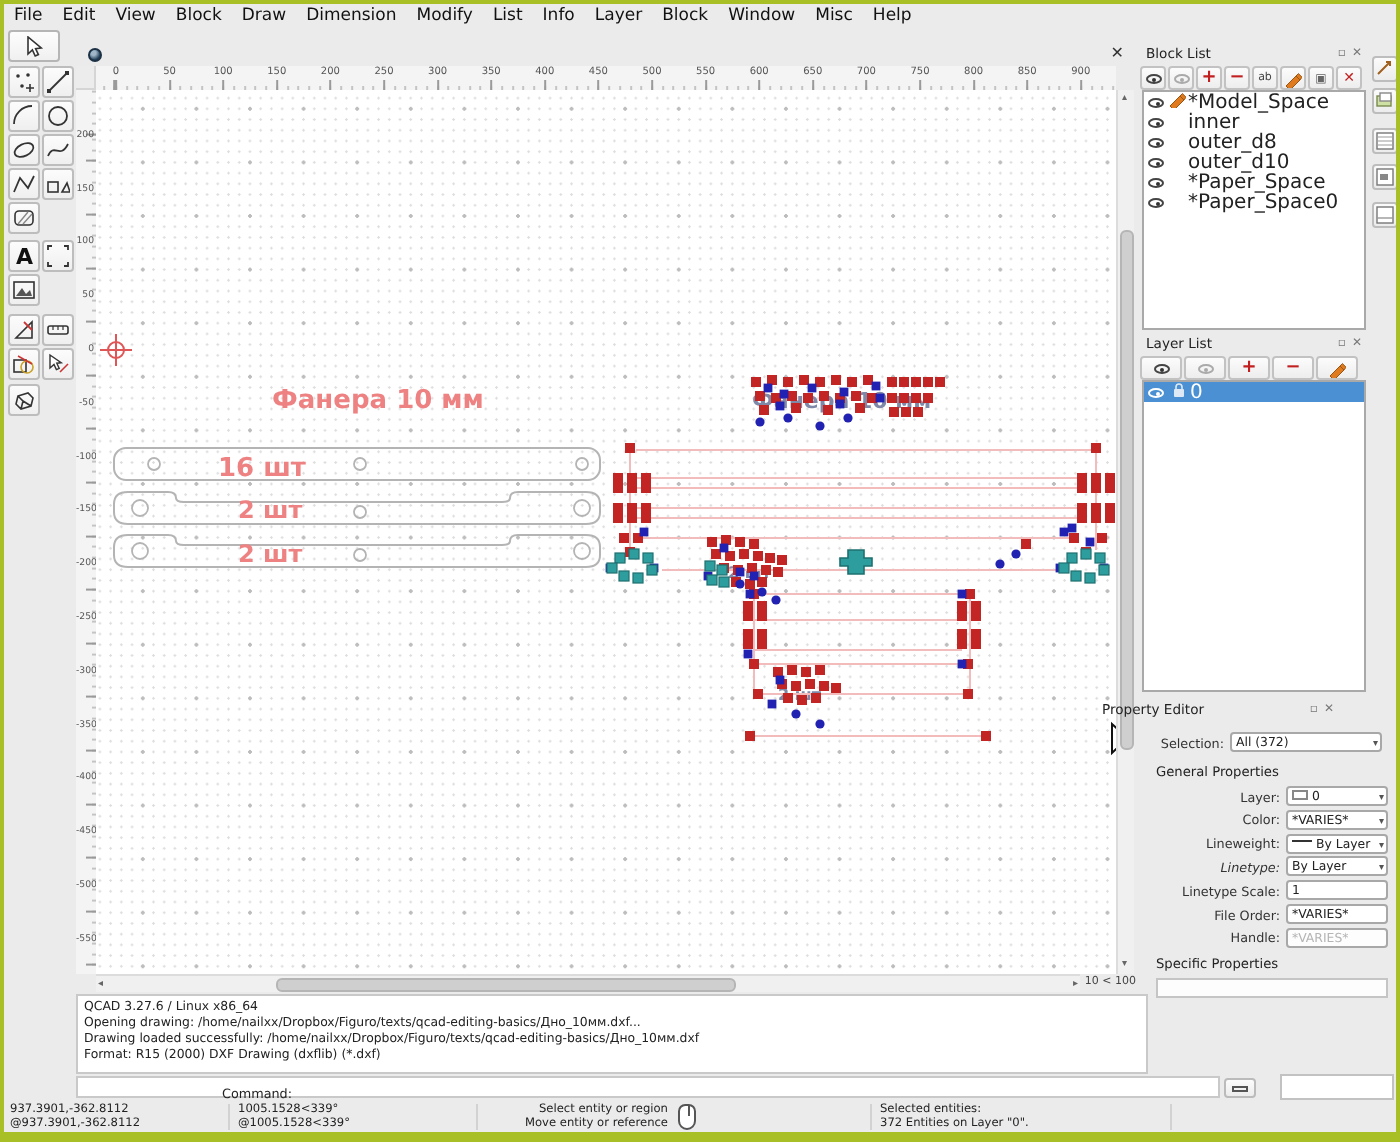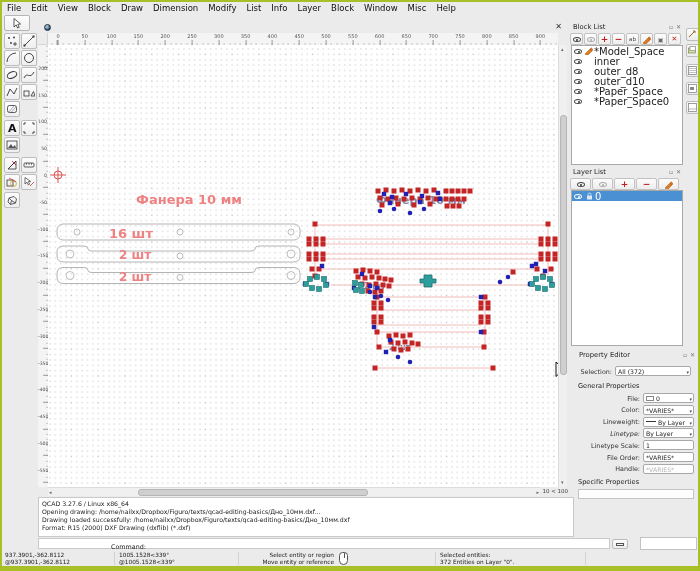--- a/index.html
+++ b/index.html
@@ -601,33 +601,33 @@
       <div class="blk-row layer-row-sel">
         <span class="eye white" style="margin: 0px 2px;"></span>
         <span style="margin: 0px 2px;"><svg width="7" height="8" viewBox="0 0 7 8">
             <path d="M2,3.5 V2.5 a1.5,1.5 0 0 1 3,0 V3.5" fill="none" stroke="#dfe9f5" stroke-width="0.8"></path>
             <rect x="1" y="3.5" width="5" height="4" rx="0.5" fill="#dfe9f5"></rect>
           </svg></span>
         <span>0</span>
       </div>
     </div>
 
-  <div class="panel-h" style="left:576px;top:350px;width:122px">
+  <div class="panel-h" style="left:548px;top:350px;width:122px">
     <span>Property Editor</span>
     <span class="ph-ic" style="right:11px">▫</span>
     <span class="ph-ic" style="right:3px">✕</span>
   </div>
   <div class="abs" style="left:576px;top:361px;width:122px;height:190px;background:#ebebeb">
     <div class="pe-label" style="left:0px;top:7px;width:36px">Selection:</div>
     <div class="pe-combo" style="left:39px;top:5px;width:76px">
       <span>All (372)</span><span class="arr">▾</span>
     </div>
     <div class="section-lbl" style="left:2px;top:21px">General Properties</div>
     <div id="peRows">
-        <div class="pe-label" style="left: 0px; top: 33.5px; width: 64px;">File:</div>
+        <div class="pe-label" style="left: 0px; top: 33.5px; width: 64px;">Layer:</div>
         <div class="pe-combo" style="left: 67px; top: 32px; width: 51px;"><span style="display:inline-block;width:8px;height:5px;border:1px solid #888;background:#fff;margin-right:2px"></span><span>0</span><span class="arr">▾</span></div>
         <div class="pe-label" style="left: 0px; top: 45.3px; width: 64px;">Color:</div>
         <div class="pe-combo" style="left: 67px; top: 43.8px; width: 51px;"><span>*VARIES*</span><span class="arr">▾</span></div>
         <div class="pe-label" style="left: 0px; top: 57.1px; width: 64px;">Lineweight:</div>
         <div class="pe-combo" style="left: 67px; top: 55.6px; width: 51px;"><span style="display:inline-block;width:10px;height:1px;background:#333;vertical-align:middle;margin:0 2px 2px 0"></span><span>By Layer</span><span class="arr">▾</span></div>
         <div class="pe-label" style="left: 0px; top: 68.9px; width: 64px; font-style: italic;">Linetype:</div>
         <div class="pe-combo" style="left: 67px; top: 67.4px; width: 51px;"><span>By Layer</span><span class="arr">▾</span></div>
         <div class="pe-label" style="left: 0px; top: 80.7px; width: 64px;">Linetype Scale:</div>
         <div class="pe-input" style="left: 67px; top: 79.2px; width: 51px;"><span>1</span></div>
         <div class="pe-label" style="left: 0px; top: 92.5px; width: 64px;">File Order:</div>

